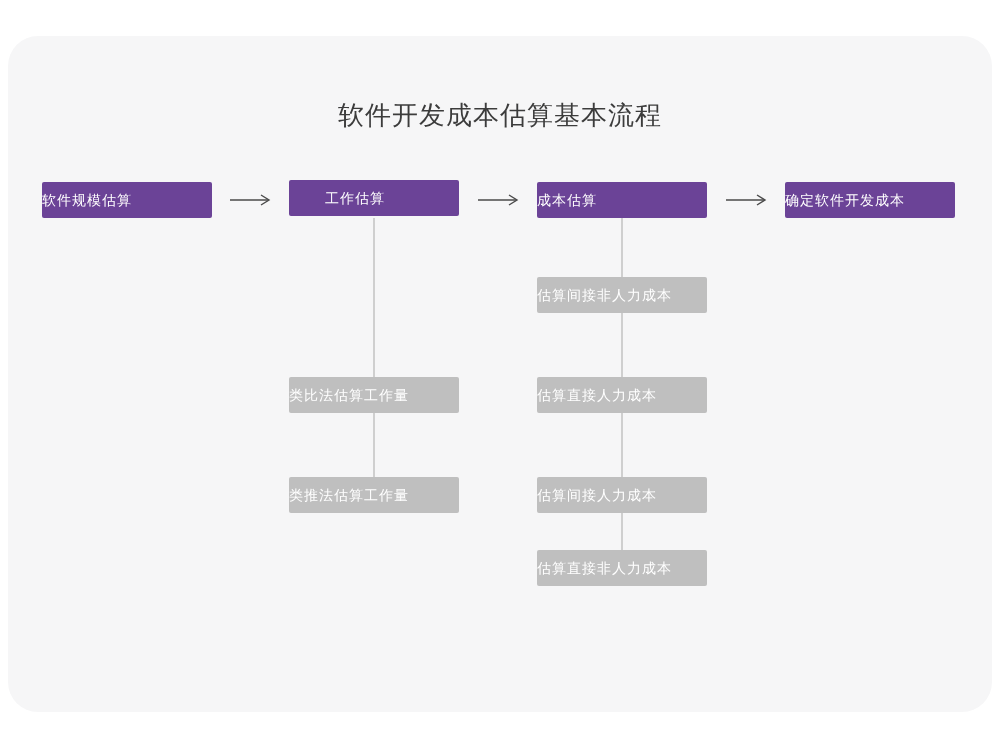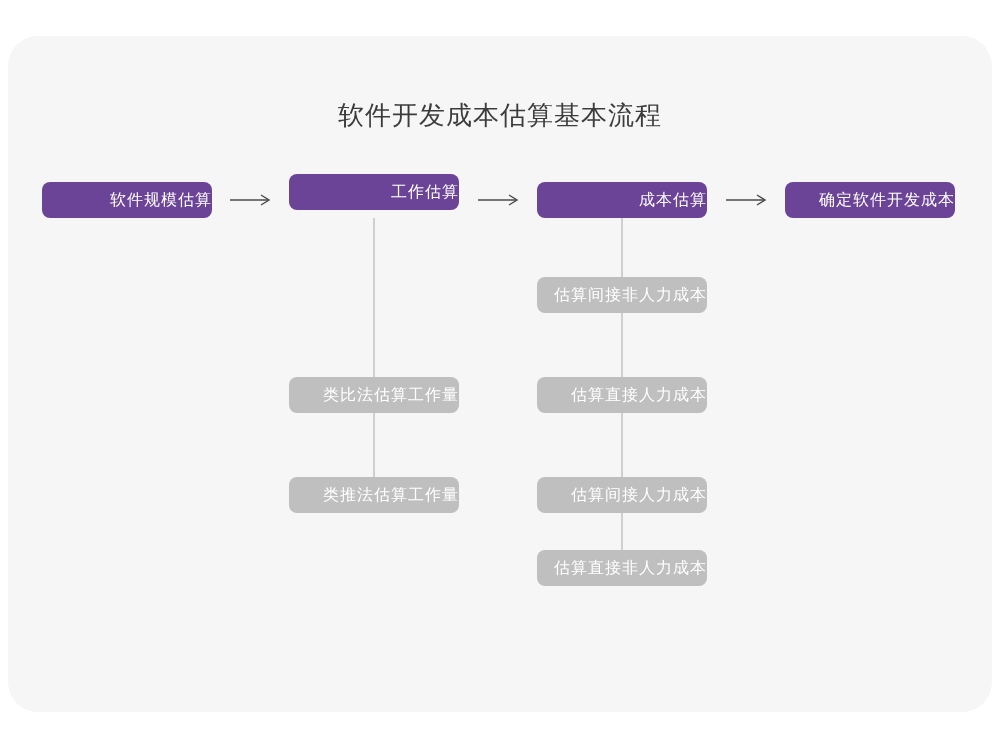--- a/index.html
+++ b/index.html
@@ -25,36 +25,36 @@
     width: 1000px;
     text-align: center;
     font-size: 26px;
     color: #3c3c3c;
     letter-spacing: 1px;
   }
 
   .node {
     position: absolute;
     width: 170px; height: 36px;
-    border-radius: 8px;
+    border-radius: 2px;
     color: #ffffff;
-    font-size: 16px;
+    font-size: 14px;
     line-height: 36px;
-    text-align: right;
+    text-align: left;
     letter-spacing: 1px;
     z-index: 2;
     white-space: nowrap;
   }
   .node.primary   { background: #6b4397; }
   .node.secondary { background: #bfbfbf; }
 
   
   .n-main-0 { left: 42px;  top: 182px; }
-  .n-main-1 { left: 289px; top: 174px; }
-  .n-main-2 { left: 537px; top: 182px; padding-left: 28px; }
+  .n-main-1 { left: 289px; top: 180px; padding-left: 36px; }
+  .n-main-2 { left: 537px; top: 182px; }
   .n-main-3 { left: 785px; top: 182px; }
 
   
   .n-work-0 { left: 289px; top: 277px; }
   .n-work-1 { left: 289px; top: 377px; }
   .n-work-2 { left: 289px; top: 477px; }
 
   
   .n-cost-0 { left: 537px; top: 277px; }
   .n-cost-1 { left: 537px; top: 377px; }

